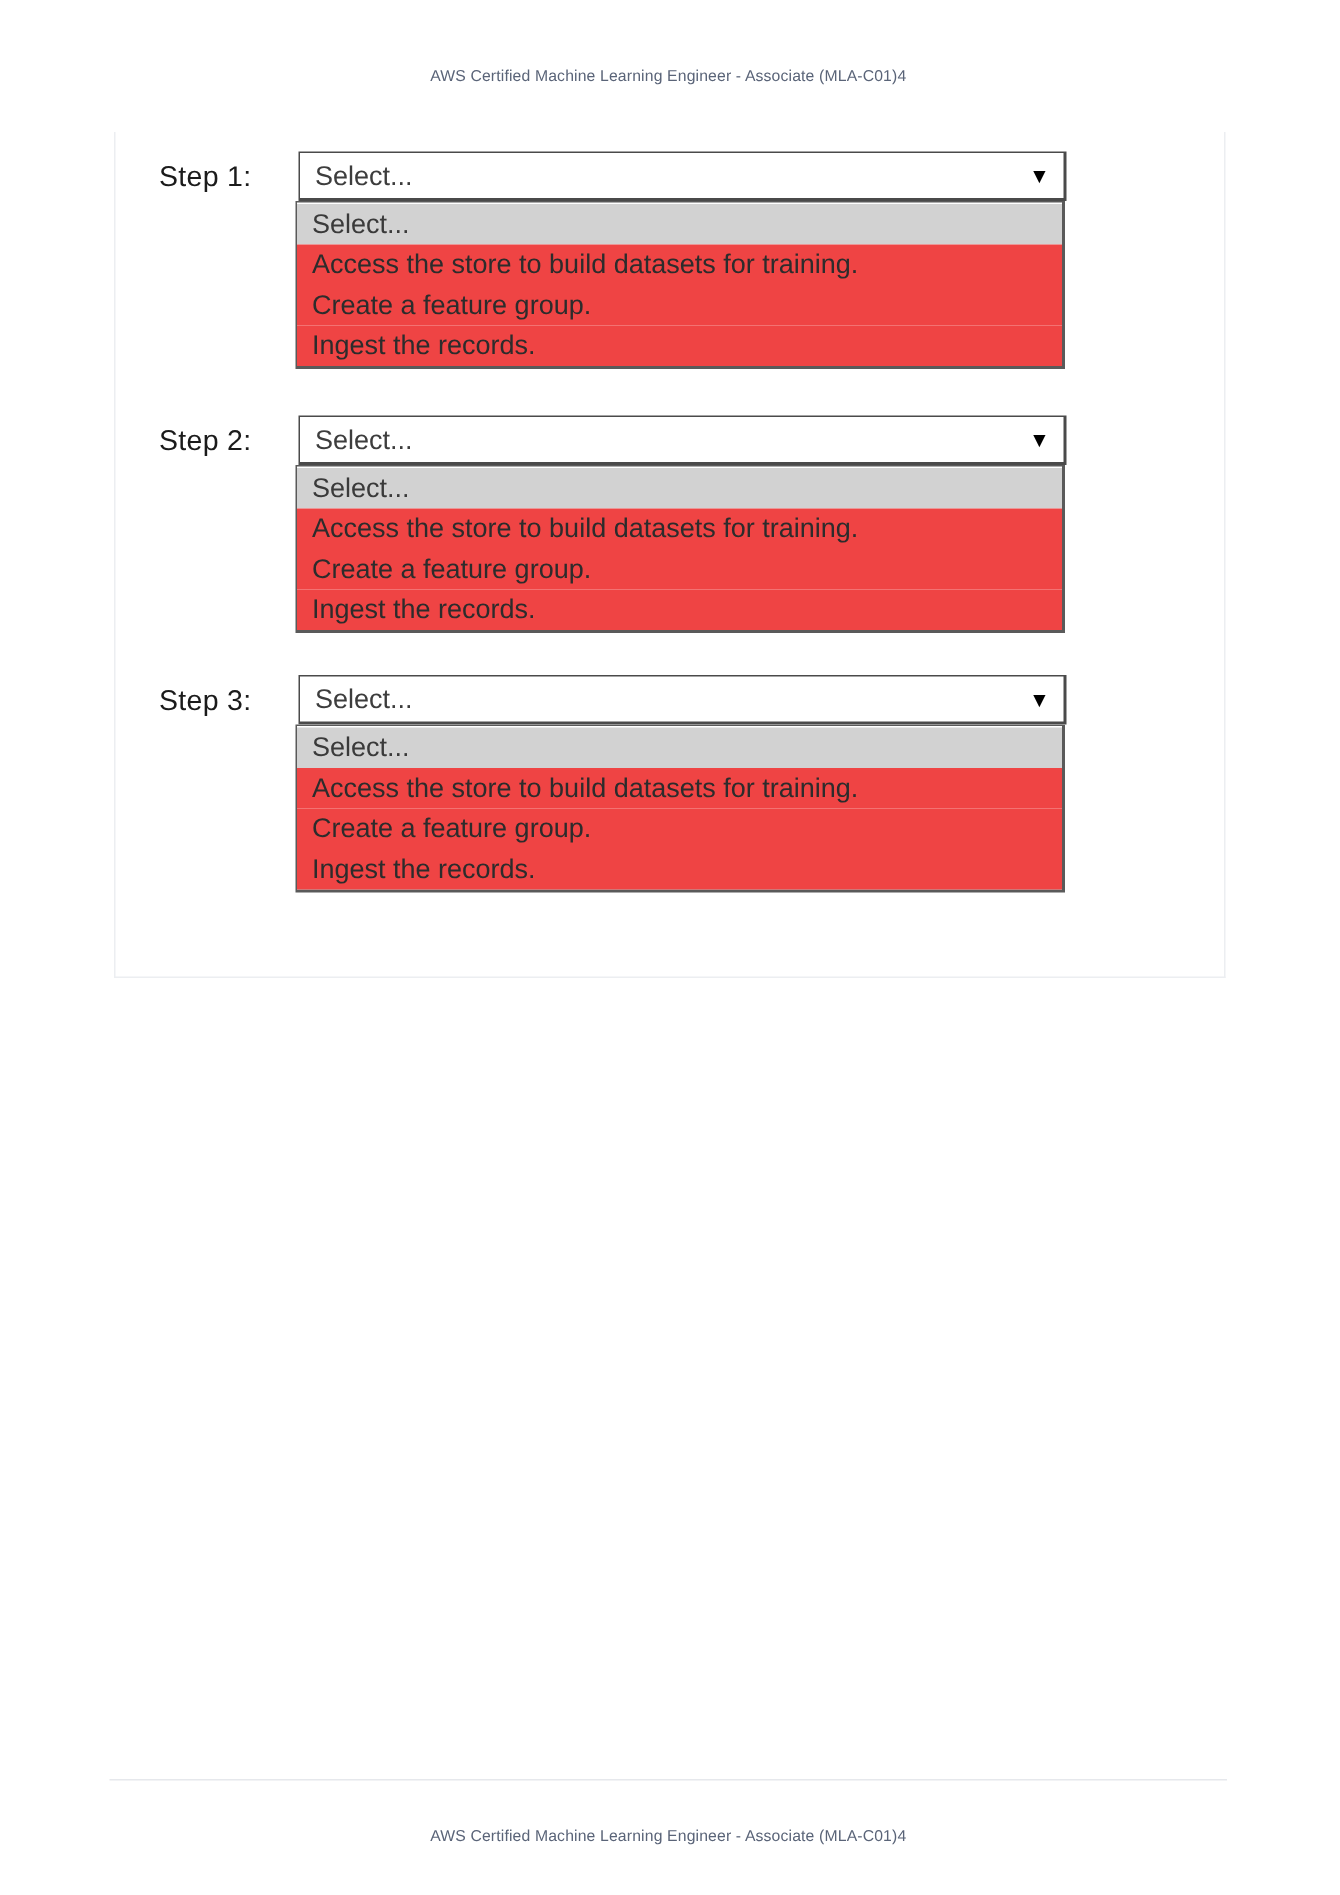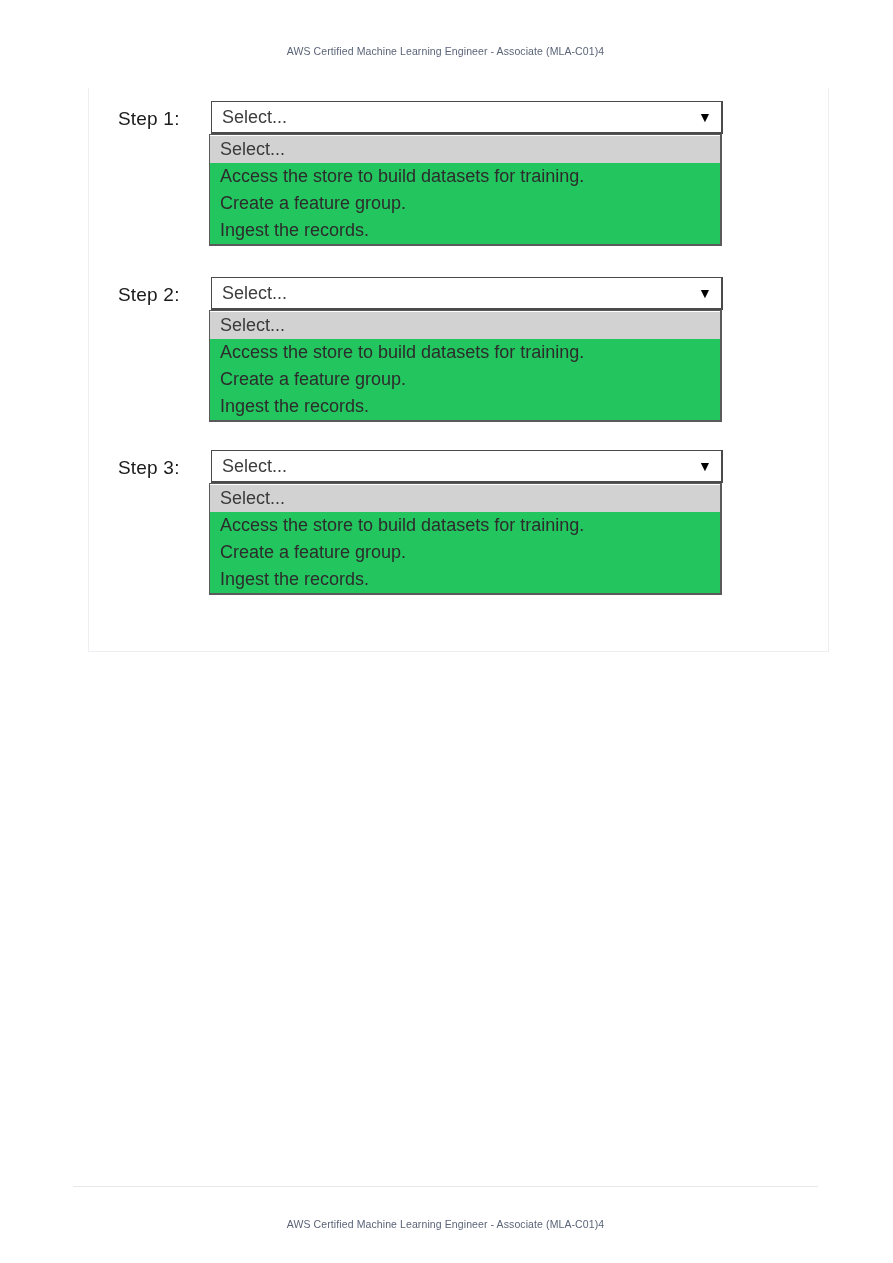--- a/index.html
+++ b/index.html
@@ -46,21 +46,20 @@
     position: absolute;
     left: 76px;
     top: 88px;
     width: 741px;
     height: 564px;
     border-left: 1px solid #eceef1;
     border-right: 1px solid #eceef1;
     border-bottom: 1px solid #eceef1;
     box-sizing: border-box;
     background: #ffffff;
-    margin-left: 12px;
   }
 
   
   .dd-group {
     position: absolute;
     left: 0;
     width: 741px;
   }
   .dd-group.g0 { top: 13px; }
   .dd-group.g1 { top: 189px; }
@@ -124,21 +123,21 @@
     padding-top: 1px;
   }
   .dd-opt {
     font-size: 18px;
     color: #2c2c2c;
     line-height: 27px;
     height: 27px;
     padding-left: 10px;
     white-space: nowrap;
     overflow: hidden;
-    background: #22c55e;
+    background: #ef4444;
   }
   .dd-opt.sel {
     background: #d2d2d2;
     color: #3a3a3a;
   }
 </style>
 </head>
 <body>
 
 <div class="run-head head">

